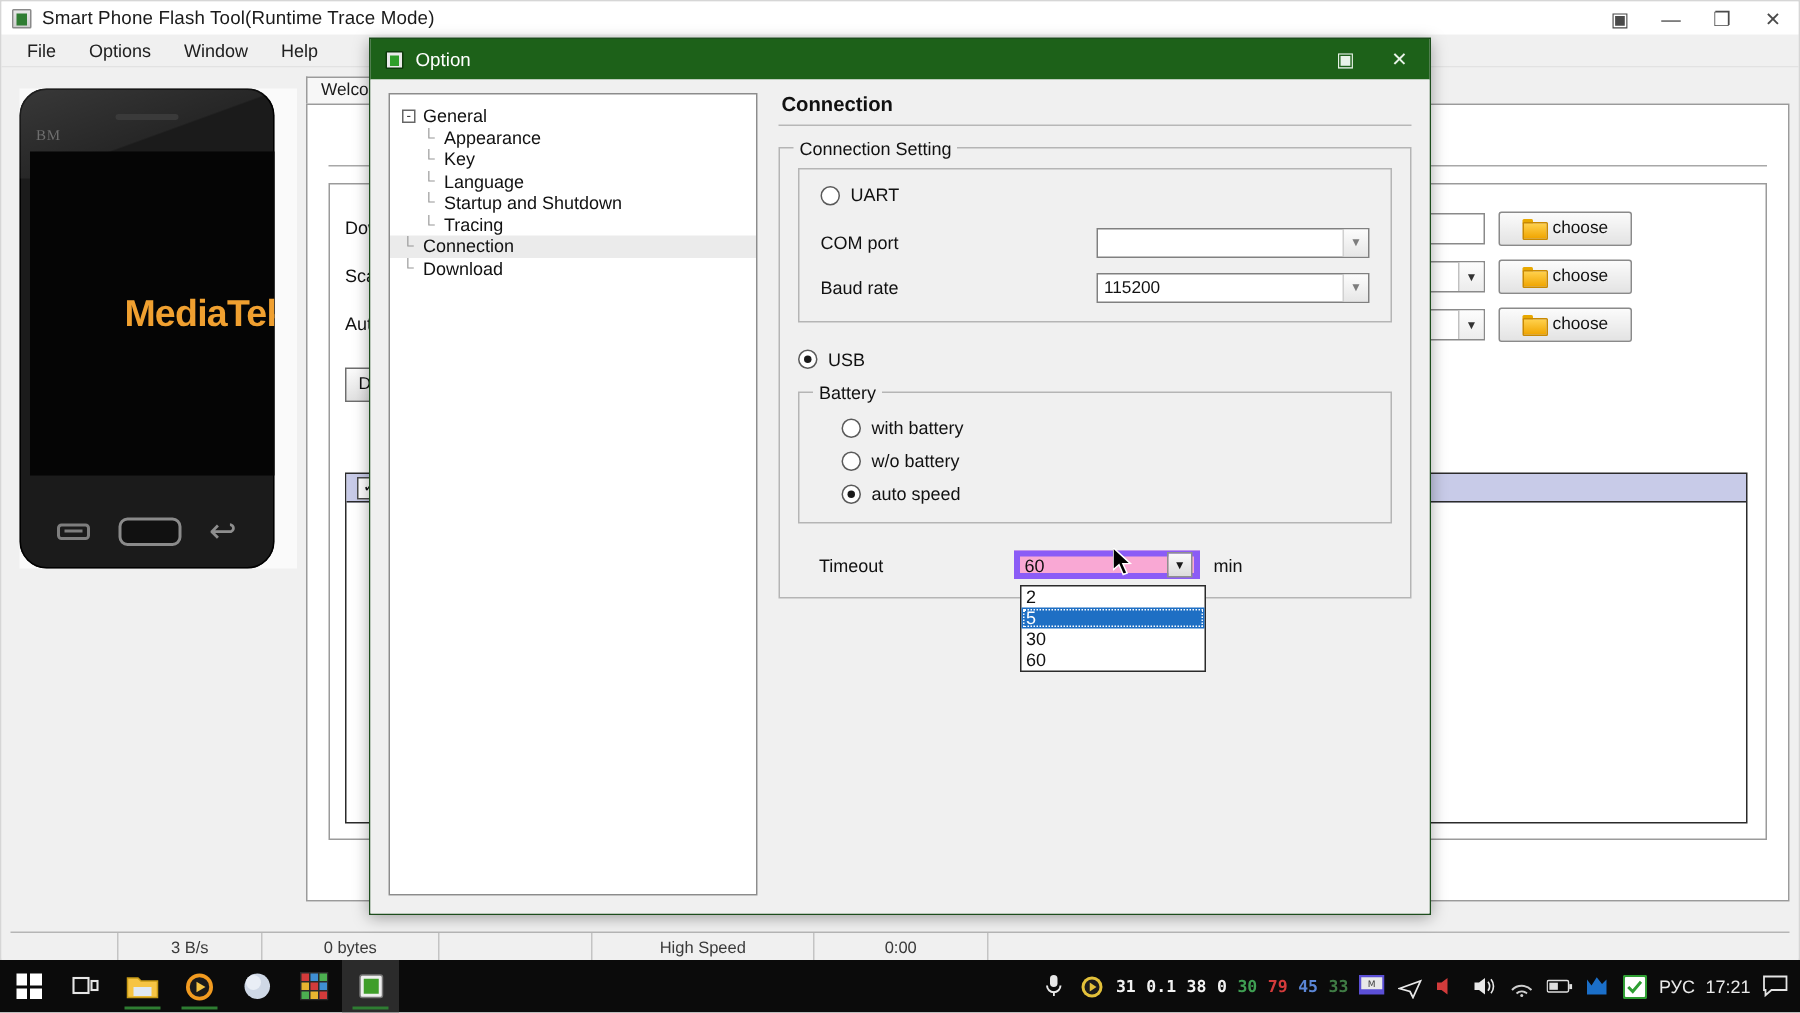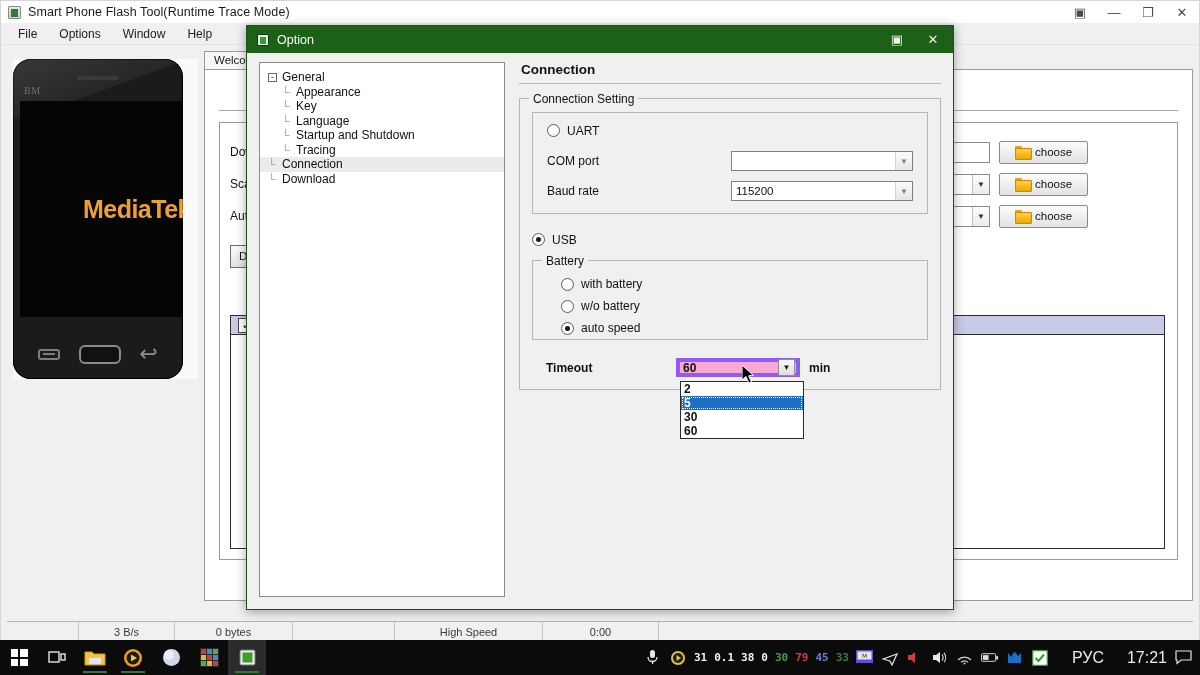--- a/index.html
+++ b/index.html
@@ -232,21 +232,21 @@
   .fcombo .arrow {
     width: 17px; height: 18px; border-left: 1px solid #d0d0d0;
     background: linear-gradient(#fcfcfc,#e6e6e6);
     display: flex; align-items: center; justify-content: center; font-size: 8px; color: #7d7d7d;
   }
 
   .usb-cols { display: flex; gap: 16px; margin-top: 10px; }
   .usb-col { flex: 1; }
   .stack { display: flex; flex-direction: column; gap: 10px; padding: 6px 0 4px 18px; }
 
-  .timeout-row { display: flex; align-items: center; margin-top: 18px; padding-left: 14px; font-weight: bold; }
+  .timeout-row { display: flex; align-items: center; margin-top: 18px; padding-left: 14px; }
   .timeout-label { font-size: 12px; color: #111; width: 130px; }
   .timeout-combo {
     position: relative; width: 124px; height: 19px; background: #f9a8d4; border: 4px solid #8b5cf6;
     display: flex; align-items: center;
   }
   .timeout-combo .val { padding-left: 3px; font-size: 12px; color: #111; flex: 1; }
   .timeout-combo .btn {
     width: 17px; height: 17px; background: linear-gradient(#fafafa,#dcdcdc);
     border: 1px solid #8f8f8f; display:flex; align-items:center; justify-content:center;
     font-size: 8px; color: #1a1a1a; margin-right: 1px;
@@ -269,21 +269,21 @@
   .tb-left { display: flex; align-items: center; height: 35px; }
   .tb-item {
     width: 38px; height: 35px; display: flex; align-items: center; justify-content: center;
     position: relative;
   }
   .tb-item.active { background: #2b2b2b; }
   .tb-underline { position: absolute; left: 7px; right: 7px; bottom: 2px; height: 2px; background: #4e9de0; }
   .tb-right { margin-left: auto; display: flex; align-items: center; height: 35px; padding-right: 8px; gap: 7px; }
   .tray-num { font-size: 11px; font-weight: bold; font-family: "DejaVu Sans Mono", monospace; }
   .tray-ico { display: flex; align-items: center; justify-content: center; width: 18px; height: 18px; }
-  .tray-txt { font-size: 16px; color: #eaeaea; margin-left: 16px; }
+  .tray-txt { font-size: 12px; color: #eaeaea; }
   .win-logo { width: 17px; height: 17px; display: grid; grid-template-columns: 1fr 1fr; grid-template-rows: 1fr 1fr; gap: 2px; }
   .win-logo i { background: #ffffff; display: block; }
 </style>
 </head>
 <body>
 
 <div id="root">
 
   <div class="app-window">
 
@@ -486,21 +486,21 @@
 
           <div style="margin-top:18px;">
             <div class="radio">
               <span class="rdot on"></span>
               <span>USB</span>
             </div>
 
             <div class="usb-cols">
 
               <div class="usb-col">
-                <div class="groupbox" style="padding:10px 10px 0 10px;">
+                <div class="groupbox" style="padding:10px 10px 8px 10px;">
                   <div class="group-legend">Battery</div>
                   <div class="stack" style="gap:8px;">
                     <div class="radio">
                       <span class="rdot"></span>
                       <span>with battery</span>
                     </div>
                     <div class="radio">
                       <span class="rdot"></span>
                       <span>w/o battery</span>
                     </div>

